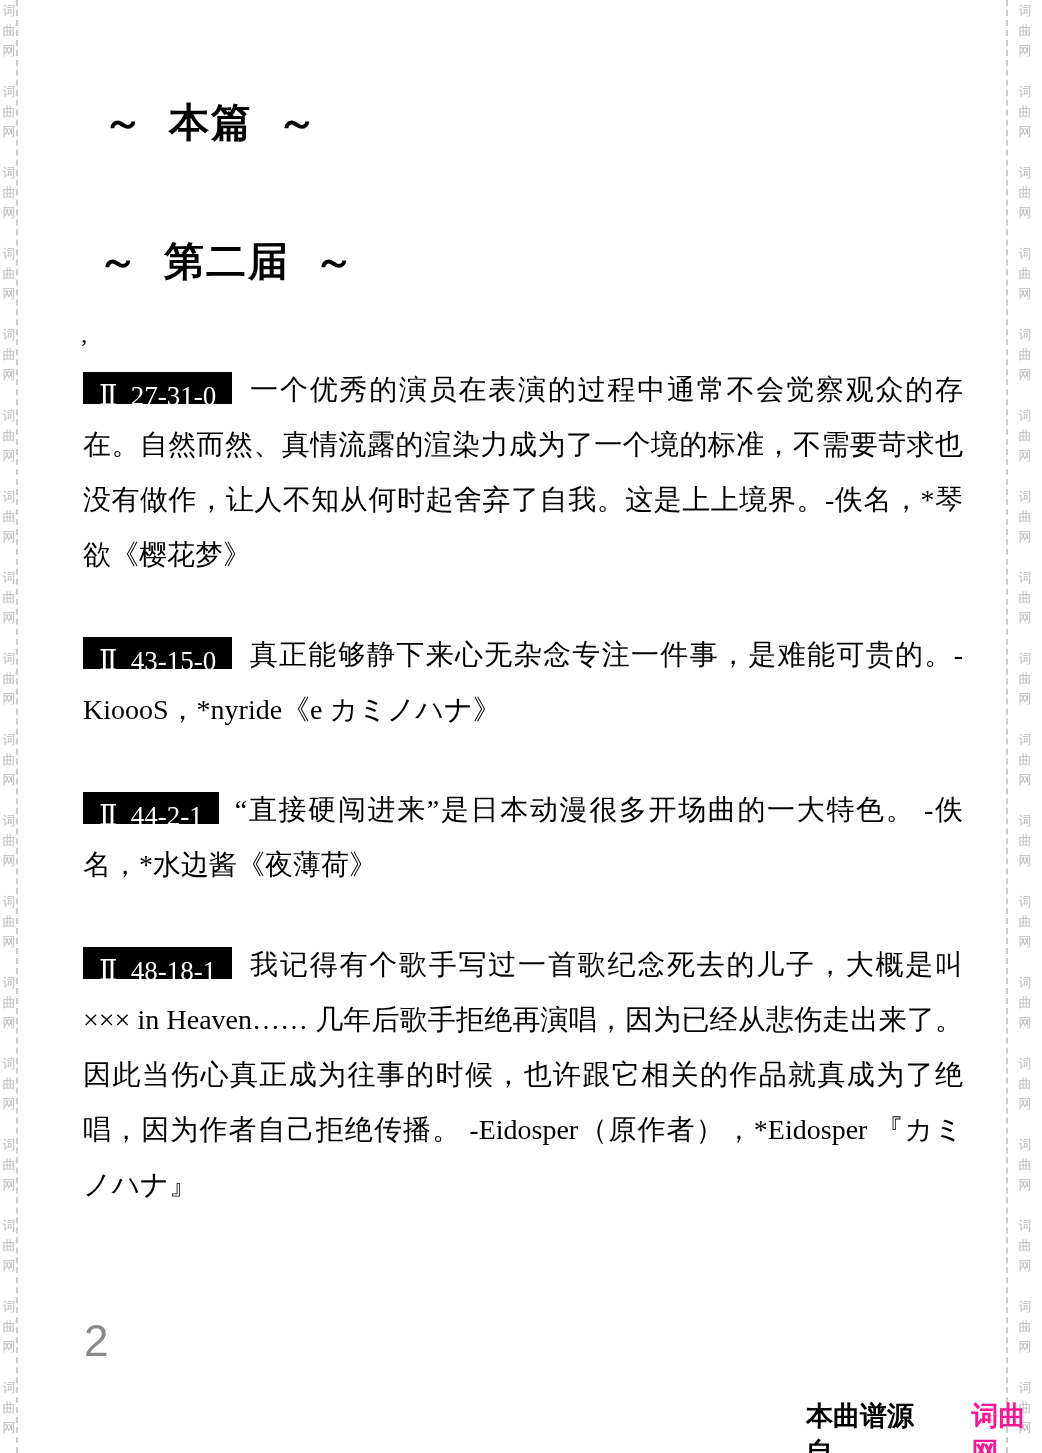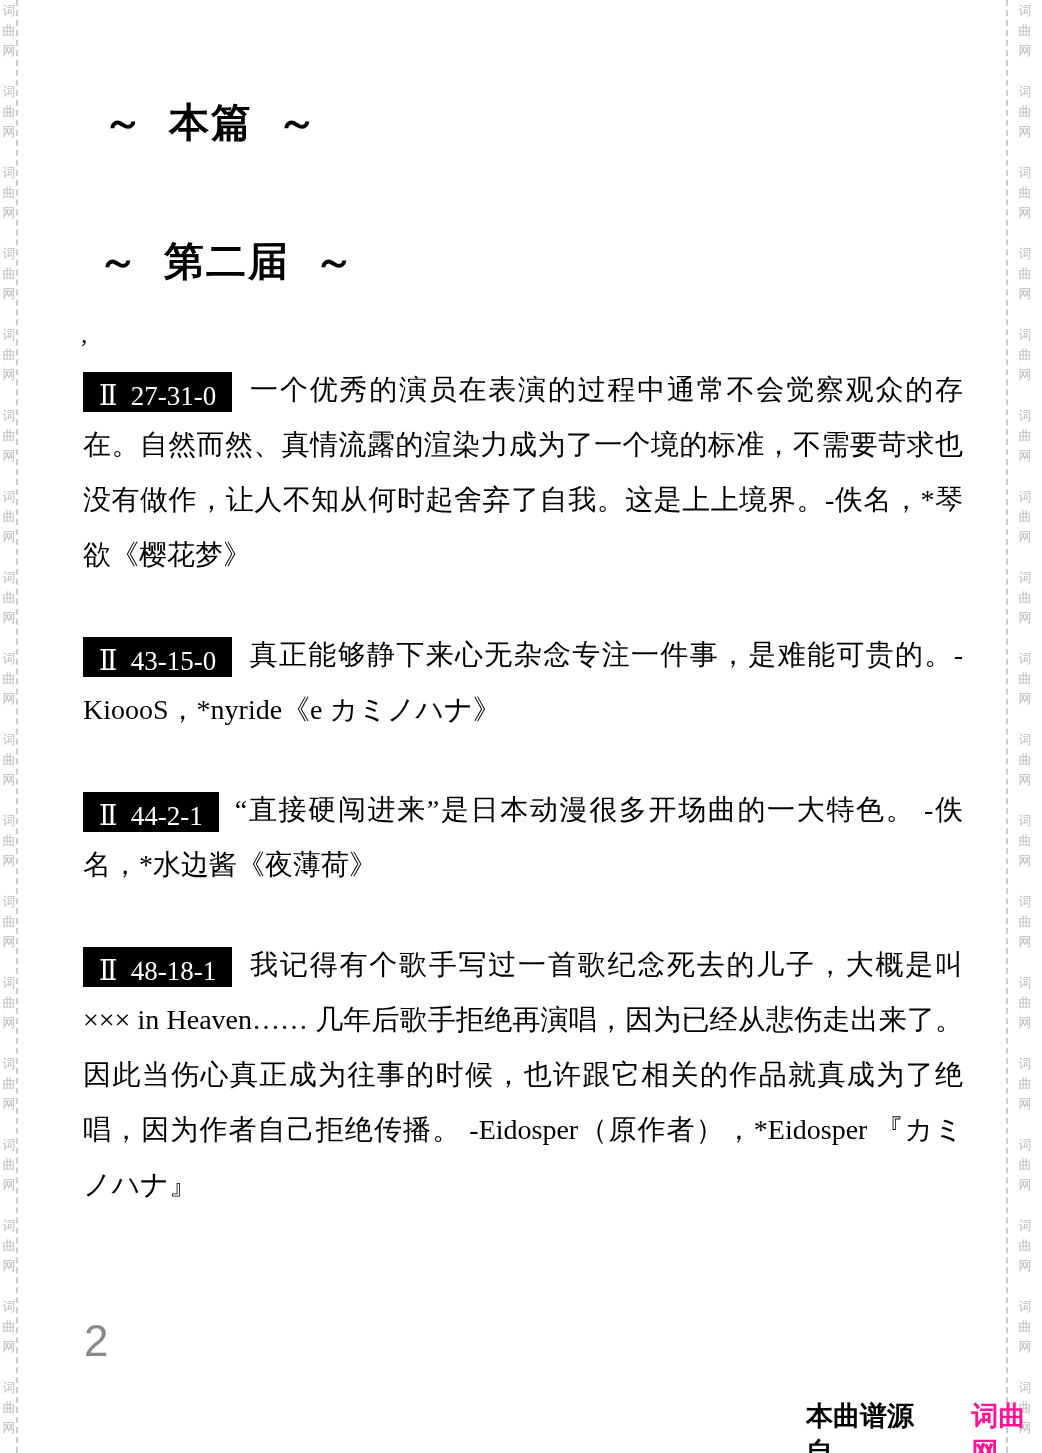--- a/index.html
+++ b/index.html
@@ -95,21 +95,21 @@
     font-size:28px;
     line-height:55px;
     text-align:justify;
     margin:0 0 45px 0;
   }
   .badge{
     display:inline-block;
     background:#000000;
     color:#ffffff;
     padding:0 16px;
-    height:40px;
+    height:32px;
     line-height:48px;
     font-size:27px;
     margin-right:16px;
     white-space:pre;
     vertical-align:-6px;
   }
   
   .page-number{
     position:absolute;
     left:84px;

